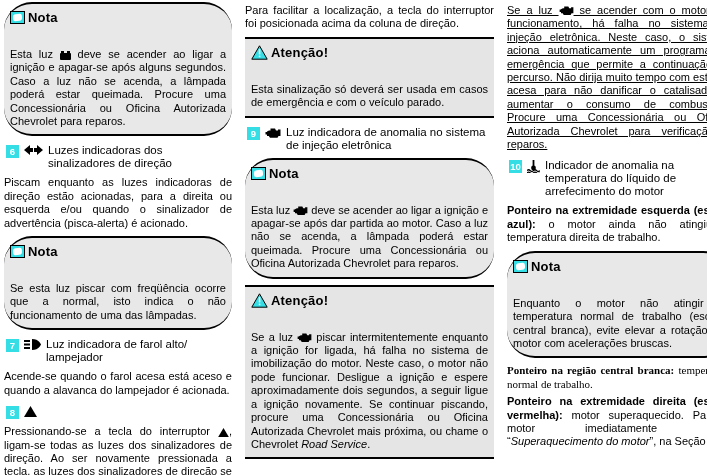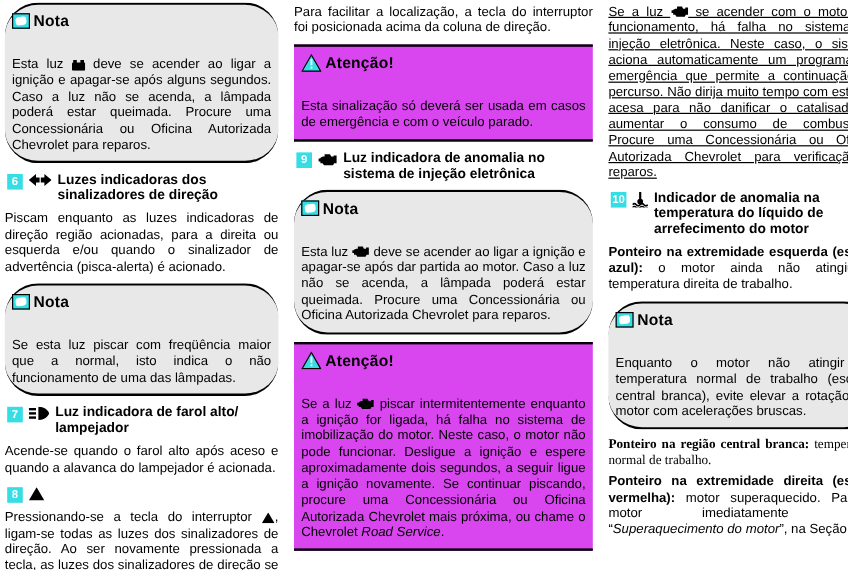--- a/index.html
+++ b/index.html
@@ -22,21 +22,21 @@
     font-size:11px; line-height:13.4px; text-align:justify;margin-top:39px;
   }
   p.body { margin:6px 0; }
 
   
   .box {
     border-top:2px solid #000; border-bottom:2px solid #000;
     padding:5px 6px 6px 6px; margin:6px 0;
   }
   .box-nota { background:#e8e8e8;border-radius:28px; }
-  .box-atencao { background:#d946ef; }
+  .box-atencao { background:#e5e5e5; }
   .box-head {
     float:left; display:flex; align-items:center; gap:3px;
     margin:1px 6px 0 0;
   }
   .box-label { font-weight:bold; font-size:13px; letter-spacing:.2px; }
 
   
   .nota-ic {
     width:15px; height:13px; background:#35dde4;
     border:1px solid #000; position:relative; display:inline-block;
@@ -48,21 +48,21 @@
   }
 
   
   .item-head { display:flex; align-items:flex-start; gap:5px; margin:8px 0 3px 2px; }
   .badge {
     flex:0 0 auto; width:13px; height:13px; background:#35dde4;
     color:#fff; font-weight:bold; font-size:9.5px; line-height:13px;
     text-align:center; margin-top:1px;
   }
   .head-ic { flex:0 0 auto; margin-top:1px; line-height:0; }
-  .item-title { font-weight:bold; font-size:11.5px; line-height:13px; }
+  .item-title { font-weight:normal; font-size:11.5px; line-height:13px; }
 
   .inl { display:inline-block; vertical-align:-2px; line-height:0; }
   .bold { font-weight:bold; }
   .ital { font-style:italic; }
   .clear { clear:both; }
 </style>
 </head>
 <body>
 
 <div class="page">
@@ -83,42 +83,42 @@
 
 
     <div class="item-head">
       <span class="badge">6</span>
       <span class="head-ic"><svg width="19" height="10" viewBox="0 0 19 10">
             <path d="M0 5 L6 0 L6 3 L9 3 L9 7 L6 7 L6 10 Z" fill="#000"></path>
             <path d="M19 5 L13 0 L13 3 L10 3 L10 7 L13 7 L13 10 Z" fill="#000"></path>
           </svg></span>
       <span class="item-title">Luzes indicadoras dos sinalizadores de direção</span>
     </div>
-    <p class="body">Piscam enquanto as luzes indicadoras de direção região acionadas, para a direita ou esquerda e/ou quando o sinalizador de advertência (pisca-alerta) é acionado.</p>
+    <p class="body">Piscam enquanto as luzes indicadoras de direção estão acionadas, para a direita ou esquerda e/ou quando o sinalizador de advertência (pisca-alerta) é acionado.</p>
 
     <div class="box box-nota">
       <span class="box-head">
         <span class="nota-ic"></span>
         <span class="box-label">Nota</span>
       </span>
-      <div class="box-text">Se esta luz piscar com freqüência maior que a normal, isto indica o não funcionamento de uma das lâmpadas.</div>
+      <div class="box-text">Se esta luz piscar com freqüência ocorre que a normal, isto indica o não funcionamento de uma das lâmpadas.</div>
       <div class="clear"></div>
     </div>
 
     <div class="item-head">
       <span class="badge">7</span>
       <span class="head-ic"><svg width="17" height="11" viewBox="0 0 17 11">
             <path d="M8 0 C15 0 17 5.5 17 5.5 C17 5.5 15 11 8 11 Z" fill="#000"></path>
             <rect x="0" y="1" width="6" height="2" fill="#000"></rect>
             <rect x="0" y="4.5" width="6" height="2" fill="#000"></rect>
             <rect x="0" y="8" width="6" height="2" fill="#000"></rect>
           </svg></span>
       <span class="item-title">Luz indicadora de farol alto/ lampejador</span>
     </div>
-    <p class="body">Acende-se quando o farol alto após aceso e quando a alavanca do lampejador é acionada.</p>
+    <p class="body">Acende-se quando o farol acesa está aceso e quando a alavanca do lampejador é acionada.</p>
 
     <div class="item-head">
       <span class="badge">8</span>
       <span class="head-ic"><svg width="13" height="11" viewBox="0 0 13 11">
             <path d="M6.5 0 L13 11 L0 11 Z" fill="#000"></path>
           </svg></span>
     </div>
     <p class="body"><span>Pressionando-se a tecla do interruptor </span><span class="inl"><svg width="11" height="9" viewBox="0 0 13 11">
             <path d="M6.5 0 L13 11 L0 11 Z" fill="#000"></path>
           </svg></span><span>, ligam-se todas as luzes dos sinalizadores de direção. Ao ser novamente pressionada a tecla, as luzes dos sinalizadores de direção se apagam.</span></p>

